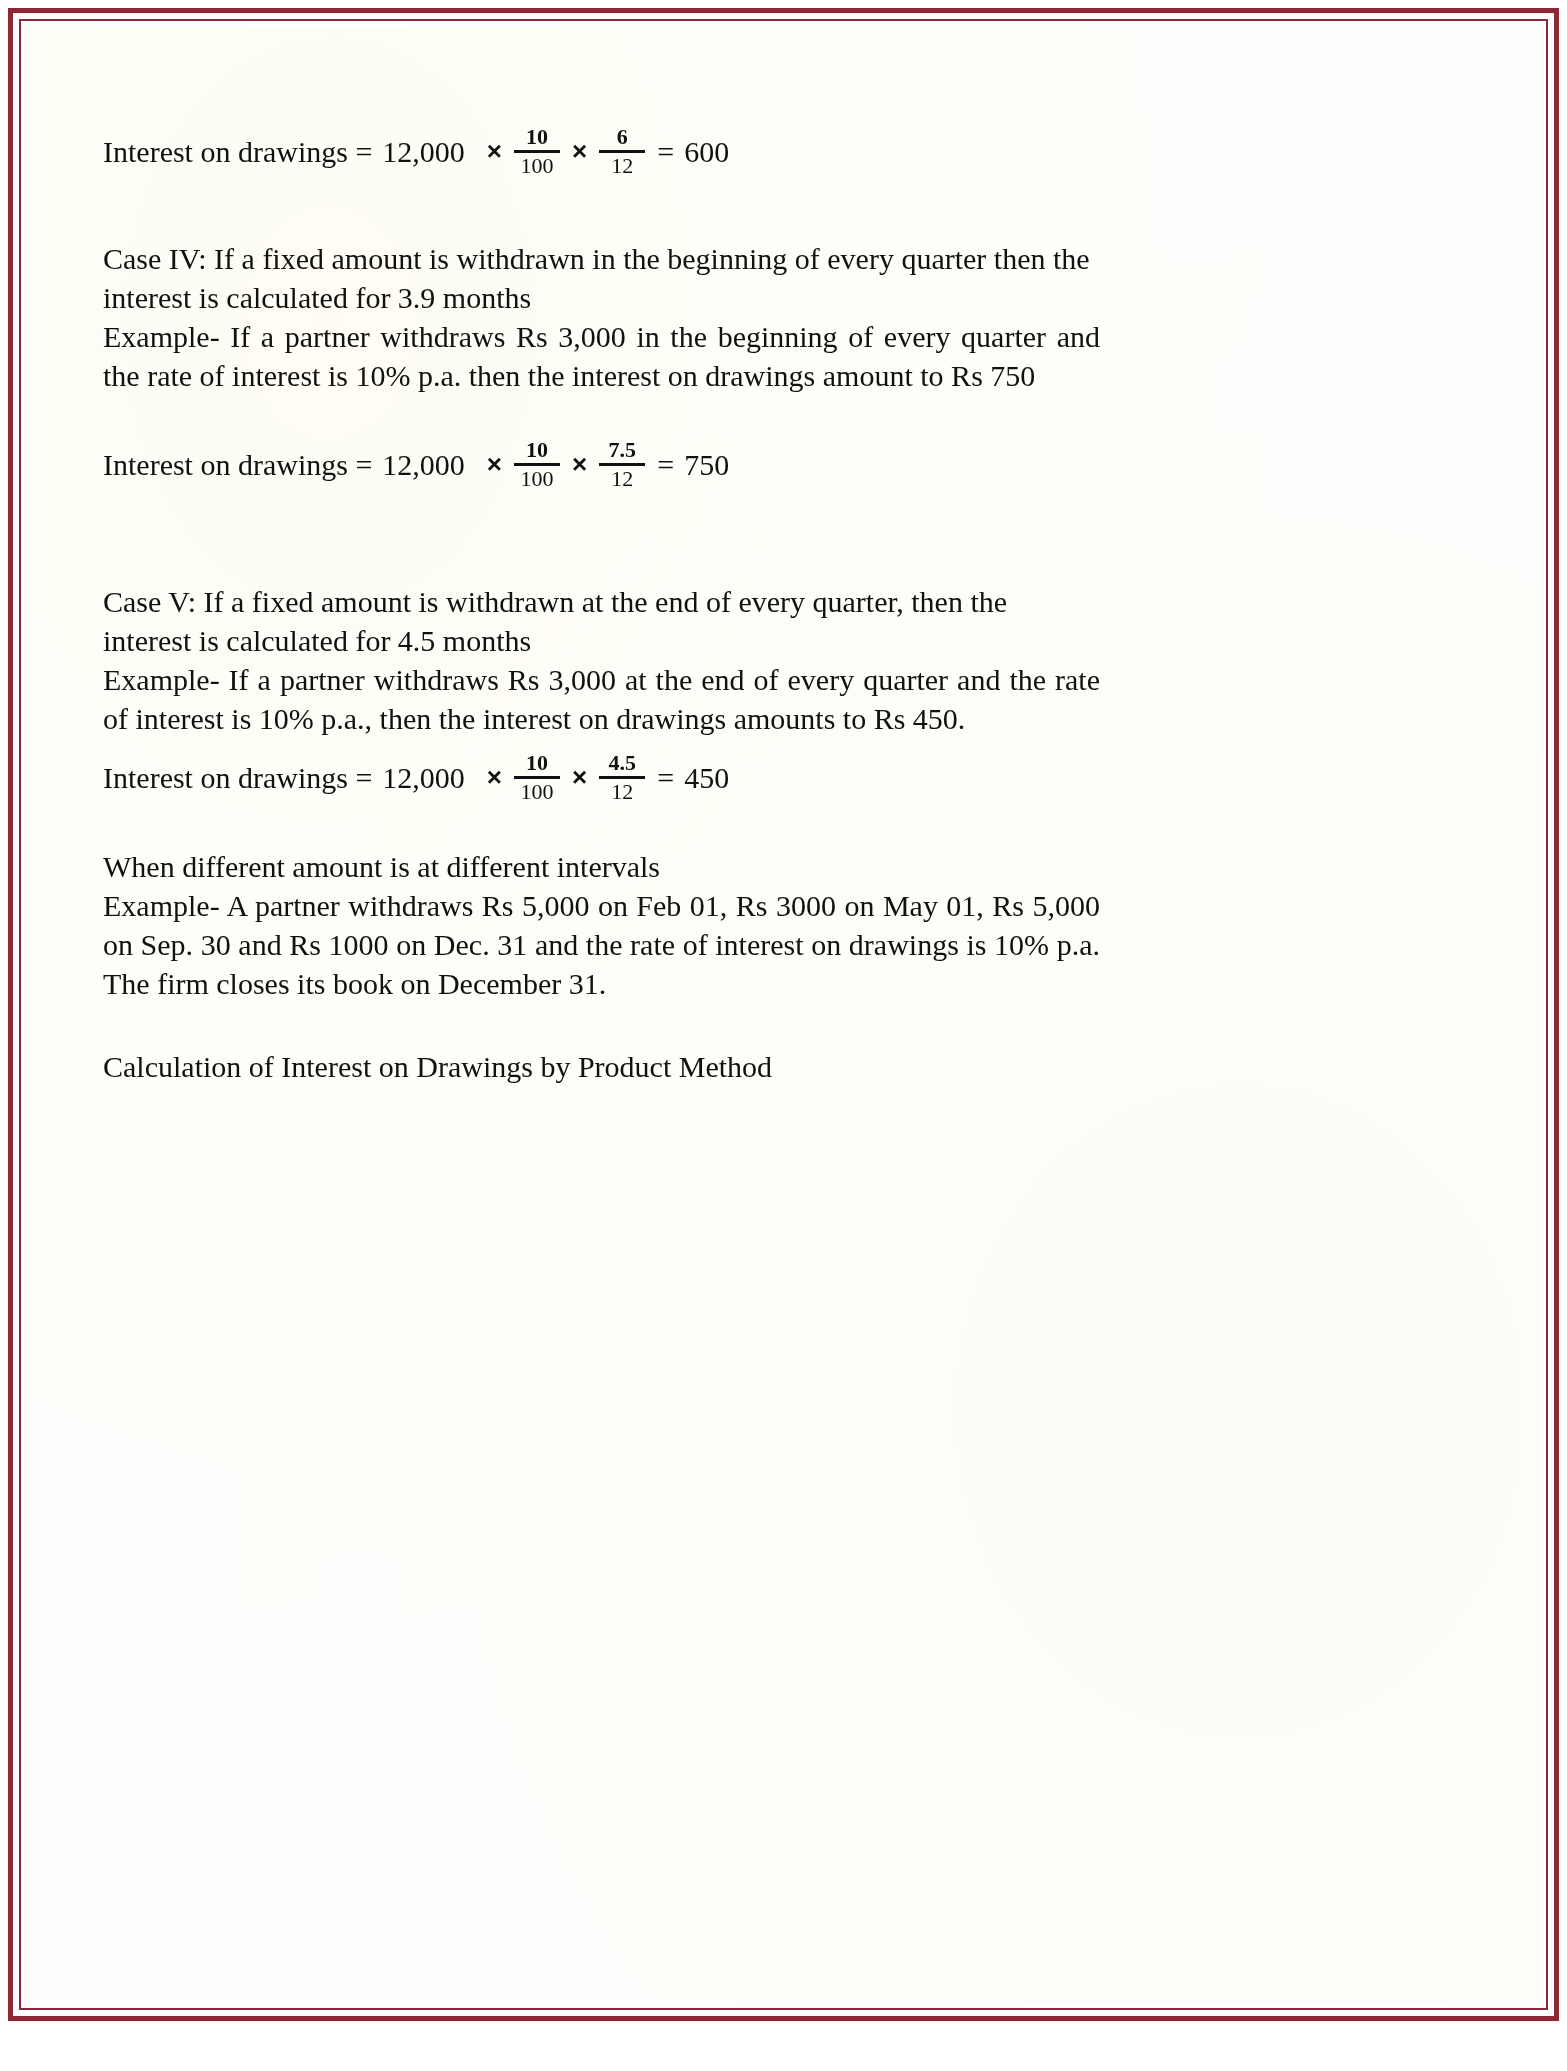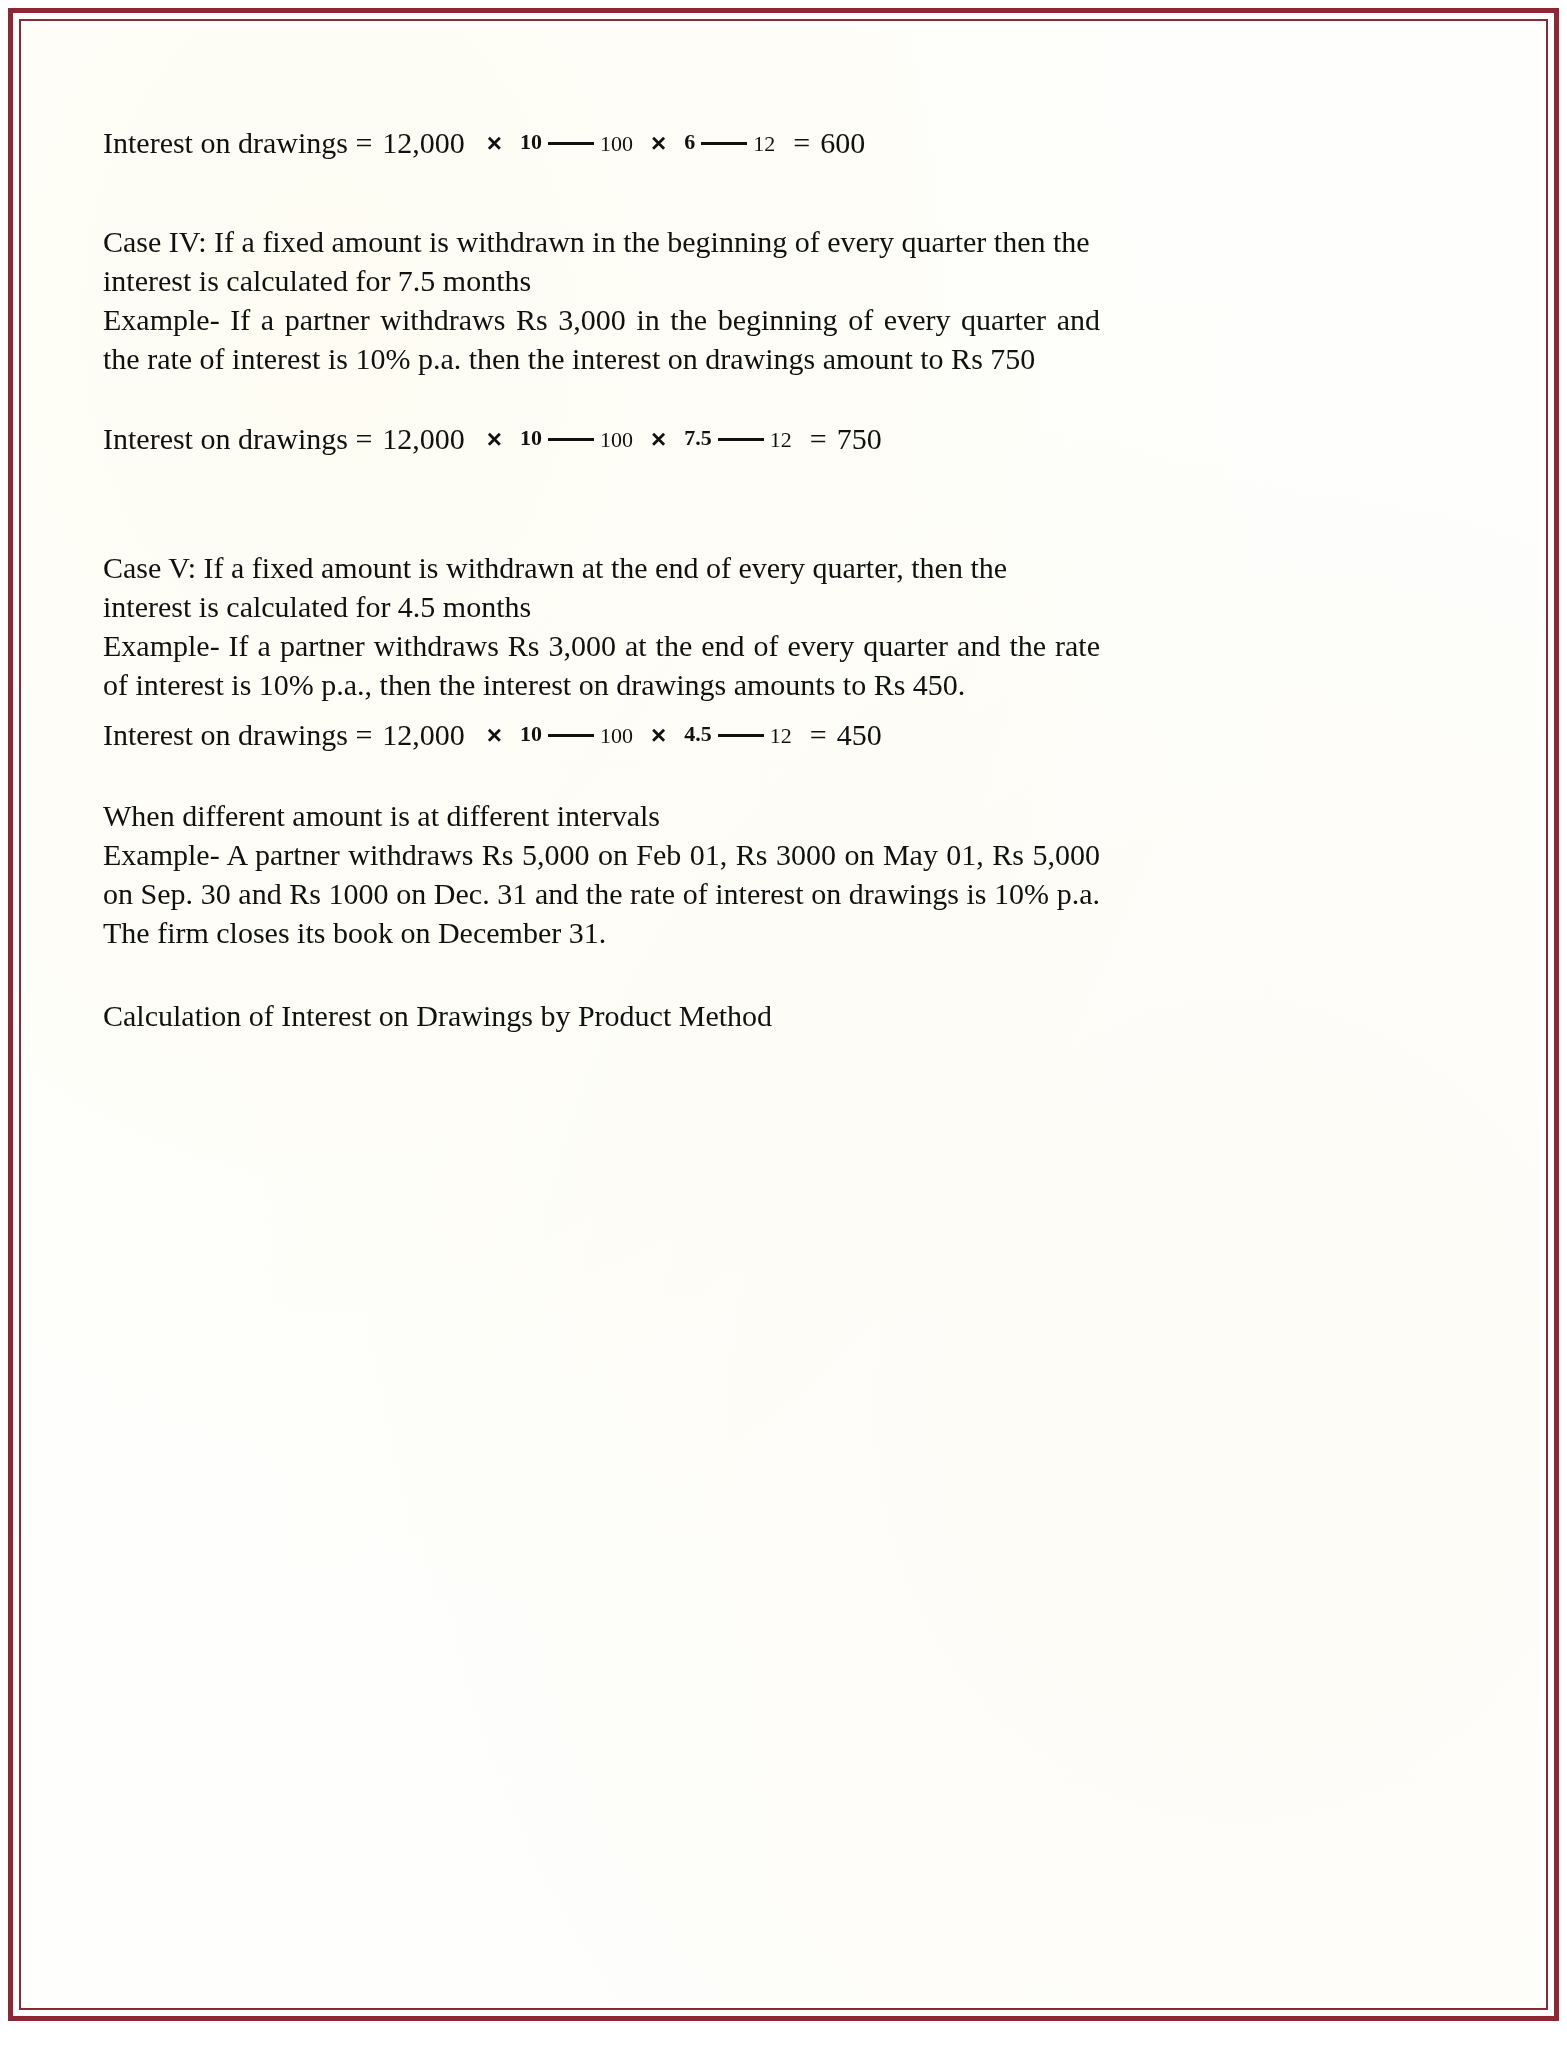--- a/index.html
+++ b/index.html
@@ -109,21 +109,21 @@
     margin-right: 12px;
   }
   .formula .times {
     font-size: 26px;
     margin: 0 10px;
     font-family: "Liberation Sans", sans-serif;
     font-weight: bold;
   }
   .frac {
     display: inline-flex;
-    flex-direction: row;
+    flex-direction: column;
     align-items: center;
     vertical-align: middle;
     line-height: 1;
     margin: 0 2px;
   }
   .frac .num {
     font-size: 22px;
     font-weight: bold;
     padding: 0 6px 2px 6px;
   }
@@ -171,21 +171,21 @@
           <span class="num">6</span>
           <span class="bar"></span>
           <span class="den">12</span>
         </span>
         <span class="eq result">=</span>
         <span>600</span>
       </div>
 
       <div class="block-gap-xl"></div>
 
-      <p class="para">Case IV: If a fixed amount is withdrawn in the beginning of every quarter then the interest is calculated for 7.5 months</p>
+      <p class="para">Case IV: If a fixed amount is withdrawn in the beginning of every quarter then the interest is calculated for 3.9 months</p>
       <p class="para justify">Example- If a partner withdraws Rs 3,000 in the beginning of every quarter and the rate of interest is 10% p.a. then the interest on drawings amount to Rs 750</p>
 
       <div class="block-gap-lg"></div>
 
       <div class="formula">
         <span class="lead">Interest on drawings =</span>
         <span class="amount">12,000</span>
         <span class="times">×</span>
         <span class="frac">
           <span class="num">10</span>

